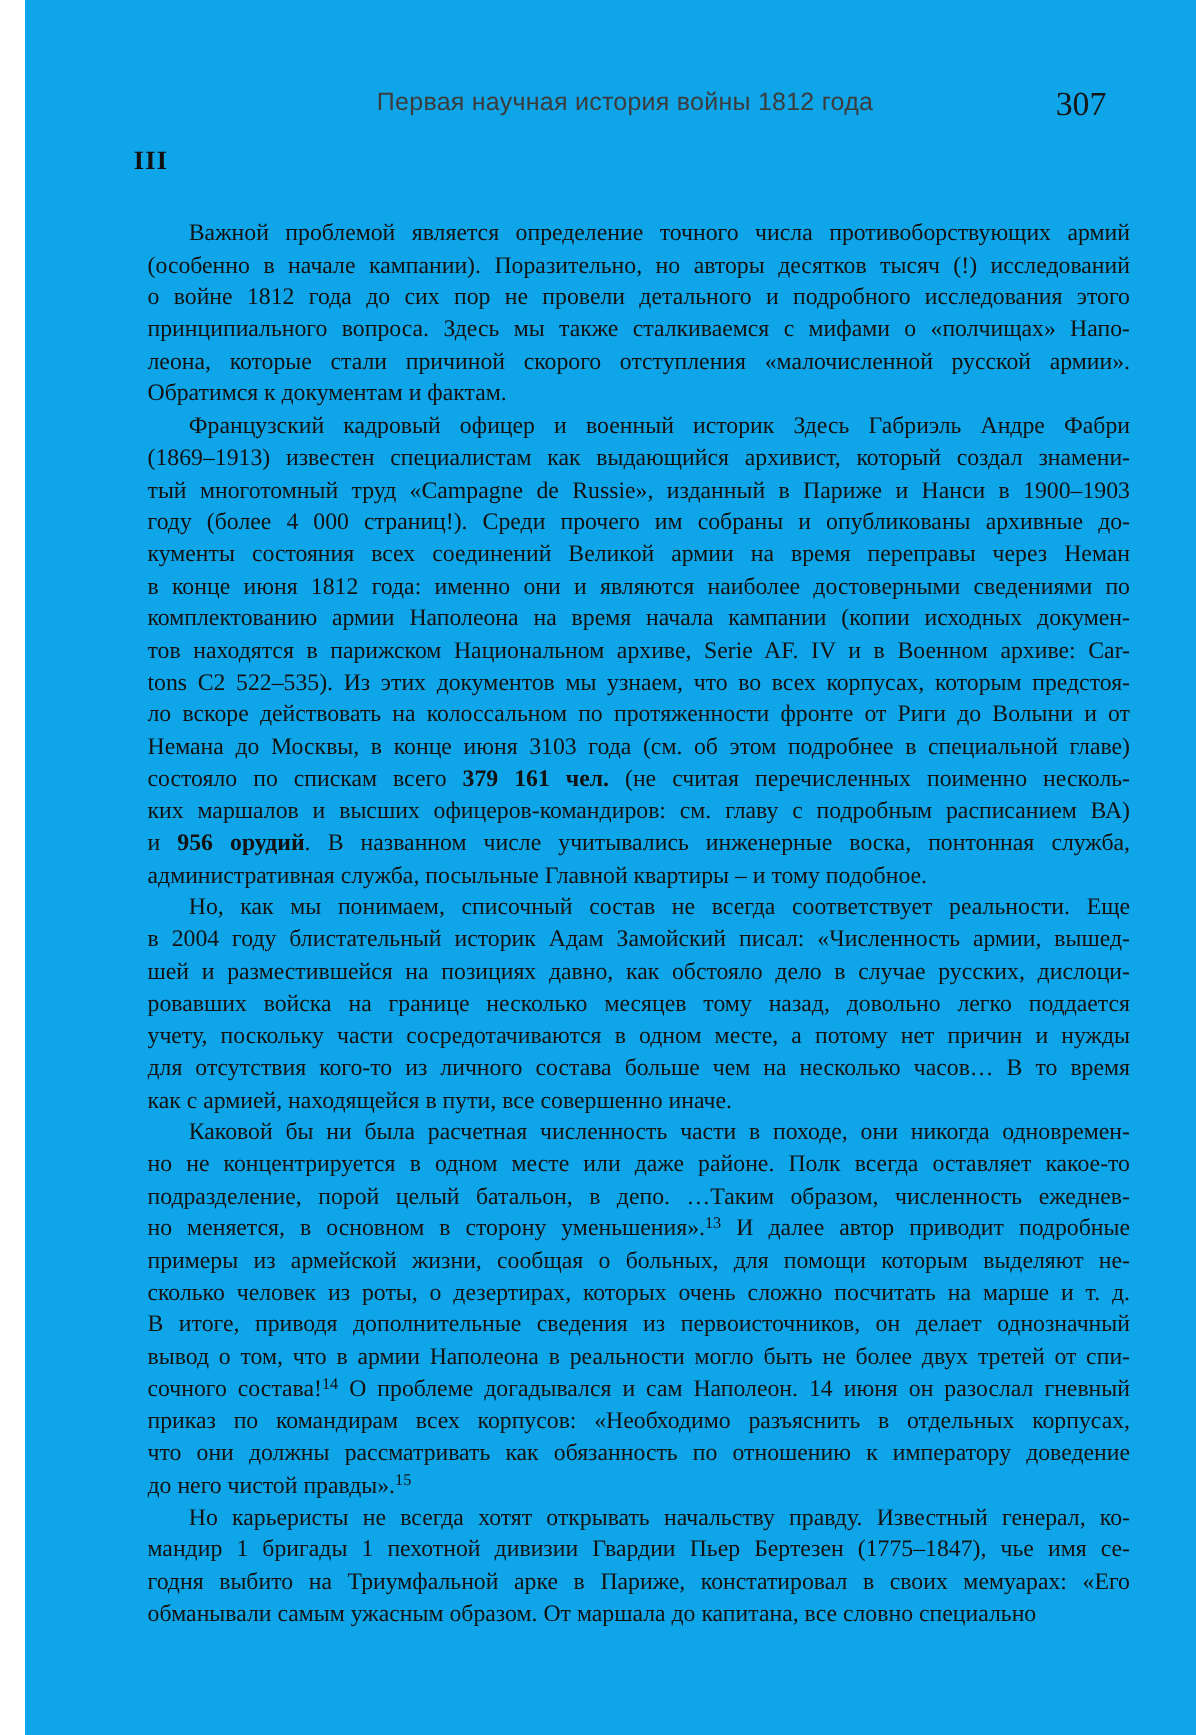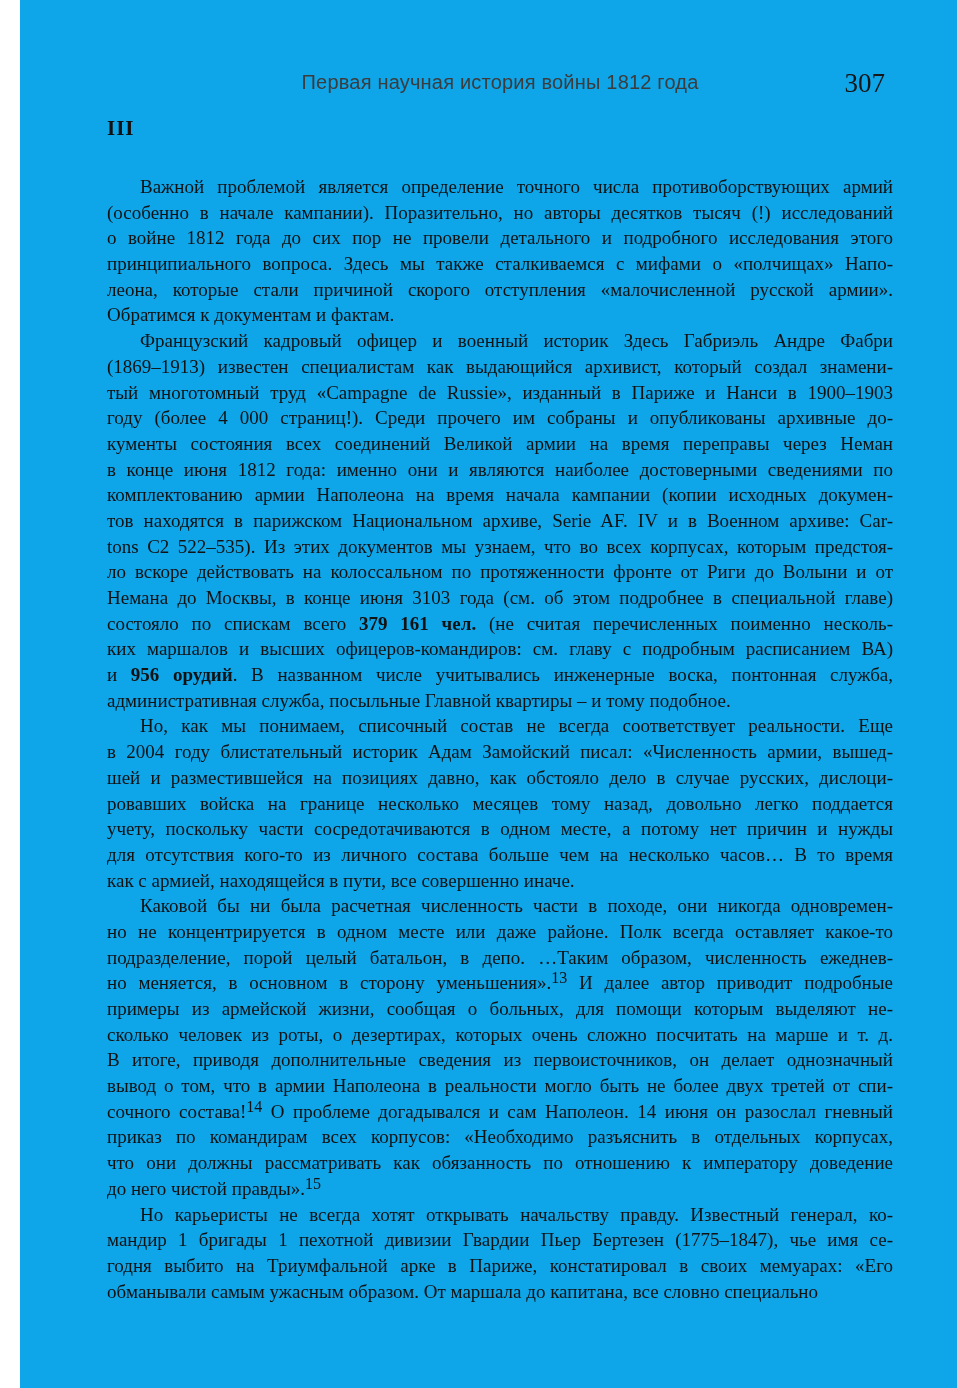--- a/index.html
+++ b/index.html
@@ -44,38 +44,38 @@
     width: 786px;
     text-align: left;
     font-size: 21px;
     font-weight: bold;
     letter-spacing: 1px;
     color: #111111;
   }
   .body-text {
     position: absolute;
     top: 174px;
-    left: 87px;
+    left: 98px;
     width: 786px;
     font-size: 19px;
     line-height: 25.7px;
     color: #121212;
   }
   .para { margin: 0; padding: 0; }
   .line {
     text-align: justify;
     text-align-last: justify;
     height: 25.7px;
     overflow: hidden;
   }
   .line.first { text-indent: 33px; }
   .line.last  { text-align-last: left; }
   .line b { font-weight: bold; }
   .line sup {
-    font-size: 16px;
+    font-size: 13px;
     line-height: 0;
     vertical-align: 6px;
   }
 </style>
 </head>
 <body>
 
 <div class="page">
   <div class="running-header">Первая научная история войны 1812 года</div>
   <div class="page-number">307</div>

